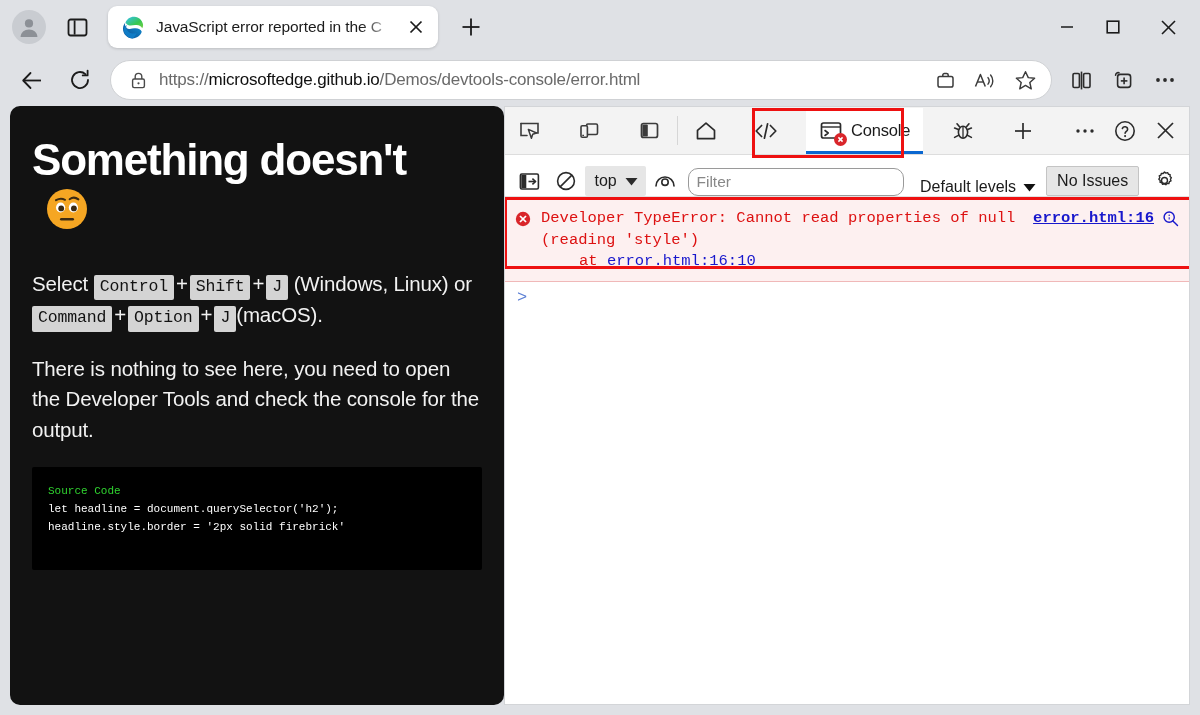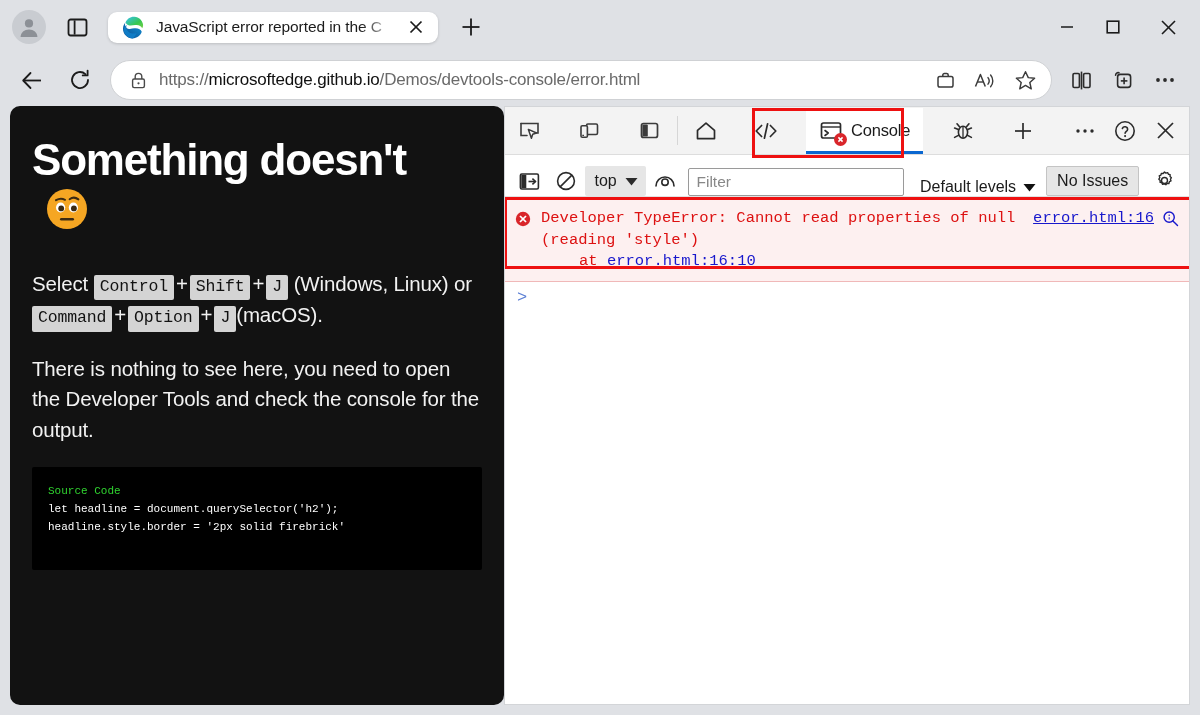--- a/index.html
+++ b/index.html
@@ -32,21 +32,21 @@
     flex: 0 0 34px;
   }
   .avatar svg { display: block; }
   .tb-icon-btn {
     width: 34px; height: 34px;
     display: flex; align-items: center; justify-content: center;
     border-radius: 5px;
     flex: 0 0 34px;
   }
   .tab {
-    height: 31px;
+    height: 42px;
     background: #ffffff;
     border-radius: 9px 9px 9px 9px;
     display: flex; align-items: center;
     padding: 0 10px 0 12px;
     margin-left: 14px;
     width: 330px;
     box-shadow: 0 1px 3px rgba(0,0,0,0.16);
     position: relative;
     overflow: hidden;
   }
@@ -240,21 +240,21 @@
     background: #e6e6e6;
     height: 30px;
     padding: 0 8px 0 10px;
     border-radius: 2px;
     font-size: 16px; color: #1b1b1b;
   }
   .filter-input {
     flex: 1 1 auto;
     height: 28px;
     border: 1px solid #9a9a9a;
-    border-radius: 2px;
+    border-radius: 10px;
     margin: 0 6px 0 4px;
     padding: 8px 8px;
     font-size: 15.5px;
     font-family: "Liberation Sans", sans-serif;
     color: #1b1b1b;
     background: #fff;
     min-width: 0;
   }
   .filter-input::placeholder { color: #888; }
   .levels {
@@ -310,20 +310,21 @@
     flex: 0 0 auto;
     display: flex; align-items: flex-start; gap: 8px;
     padding-top: 1px;
     padding-right: 4px;
   }
   .err-link {
     font-family: "Liberation Mono", monospace;
     font-size: 15.5px;
     color: #1818cc;
     text-decoration: underline;
+    font-weight: bold;
   }
   .prompt-row {
     display: flex; align-items: flex-start;
     padding: 6px 0 0 12px;
     height: 30px;
   }
   .prompt-chevron { color: #5b7fd4; font-size: 17px; font-family: "Liberation Mono", monospace; }
   .highlight-err {
     position: absolute;
     border: 3px solid #ee1111;

